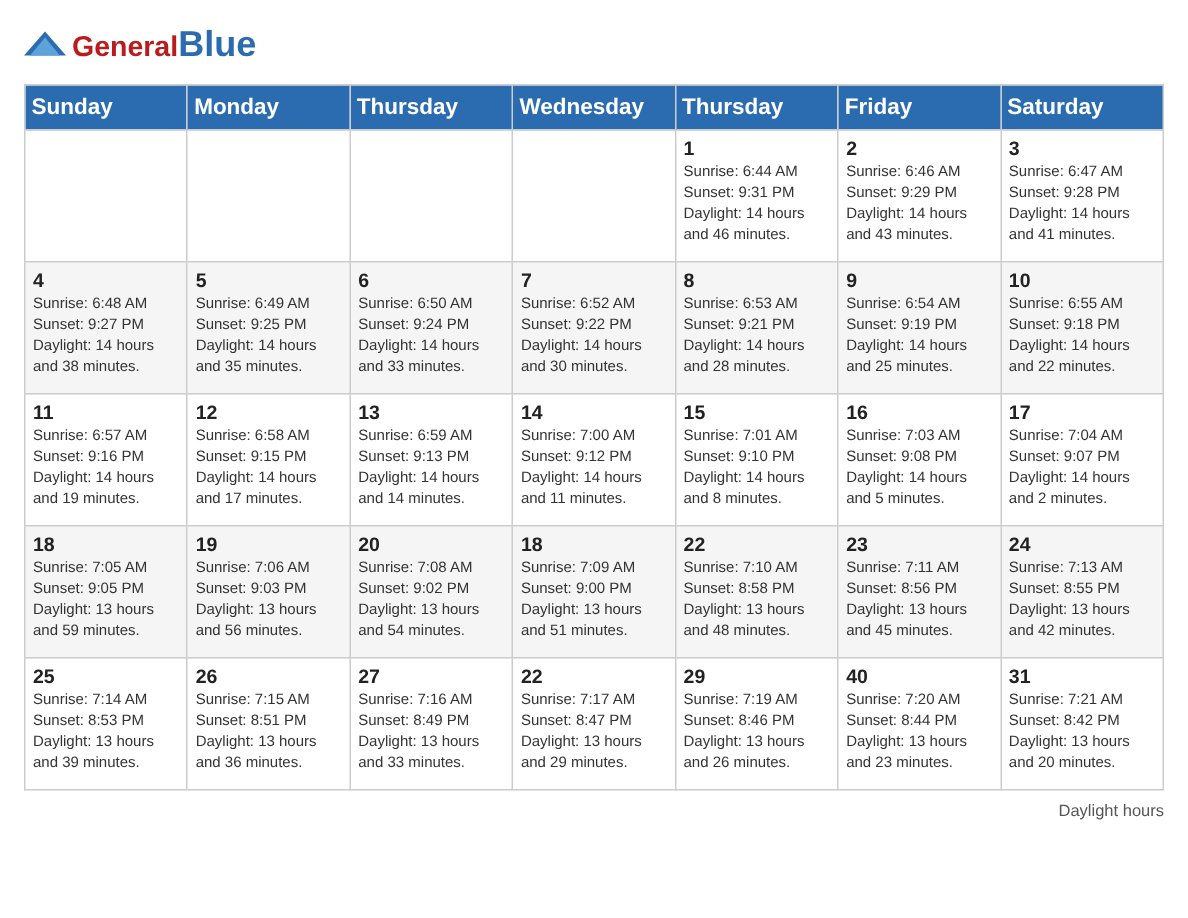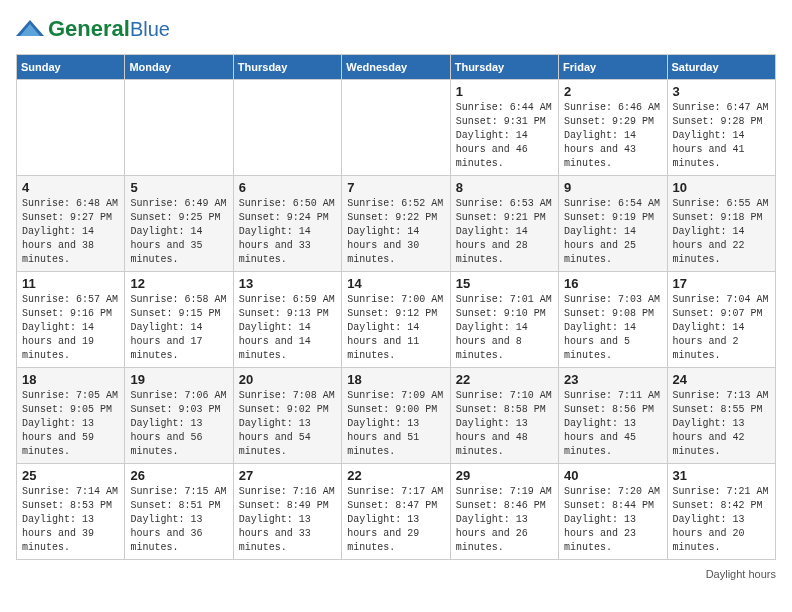--- a/index.html
+++ b/index.html
@@ -38,21 +38,21 @@
       color: #555;
     }
     table {
       width: 100%;
       border-collapse: collapse;
       table-layout: fixed;
     }
     thead tr th {
       background-color: #2b6cb0;
       color: #fff;
-      font-size: 11px;
+      font-size: 15px;
       font-weight: bold;
       padding: 6px 4px;
       text-align: left;
       border: 1px solid #ccc;
     }
     tbody tr td {
       vertical-align: top;
       border: 1px solid #ccc;
       padding: 4px 5px;
       font-size: 10px;
@@ -66,21 +66,20 @@
     .day-number {
       font-size: 13px;
       font-weight: bold;
       display: block;
       margin-bottom: 2px;
     }
     .day-info {
       font-size: 10px;
       line-height: 1.4;
       color: #333;
-      font-family: Liberation Mono, monospace;
     }
     .empty-cell {
       background: #fff !important;
     }
     .footer {
       margin-top: 8px;
       font-size: 11px;
       color: #555;
       text-align: right;
     }
@@ -88,21 +87,21 @@
 </head>
 <body>
 
 <div class="header">
   <div class="logo">
     <svg class="logo-icon" viewBox="0 0 28 22" xmlns="http://www.w3.org/2000/svg">
       <polygon points="14,2 28,18 0,18" fill="#2b6cb0"></polygon>
       <polygon points="14,6 24,18 4,18" fill="#5ba3d9"></polygon>
     </svg>
     <div>
-      <span style="font-size:22px;font-weight:bold;color:#15803d;">General</span><span style="font-size:20px;font-weight:normal;color:#2b6cb0;">Blue</span>
+      <span style="font-size:19px;font-weight:bold;color:#b91c1c;">General</span><span style="font-size:24px;font-weight:bold;color:#2b6cb0;">Blue</span>
     </div>
   </div>
   <div class="title-block">
   </div>
 </div>
 
 <table>
   <thead>
     <tr id="dow-header">
         <th>Sunday</th>

